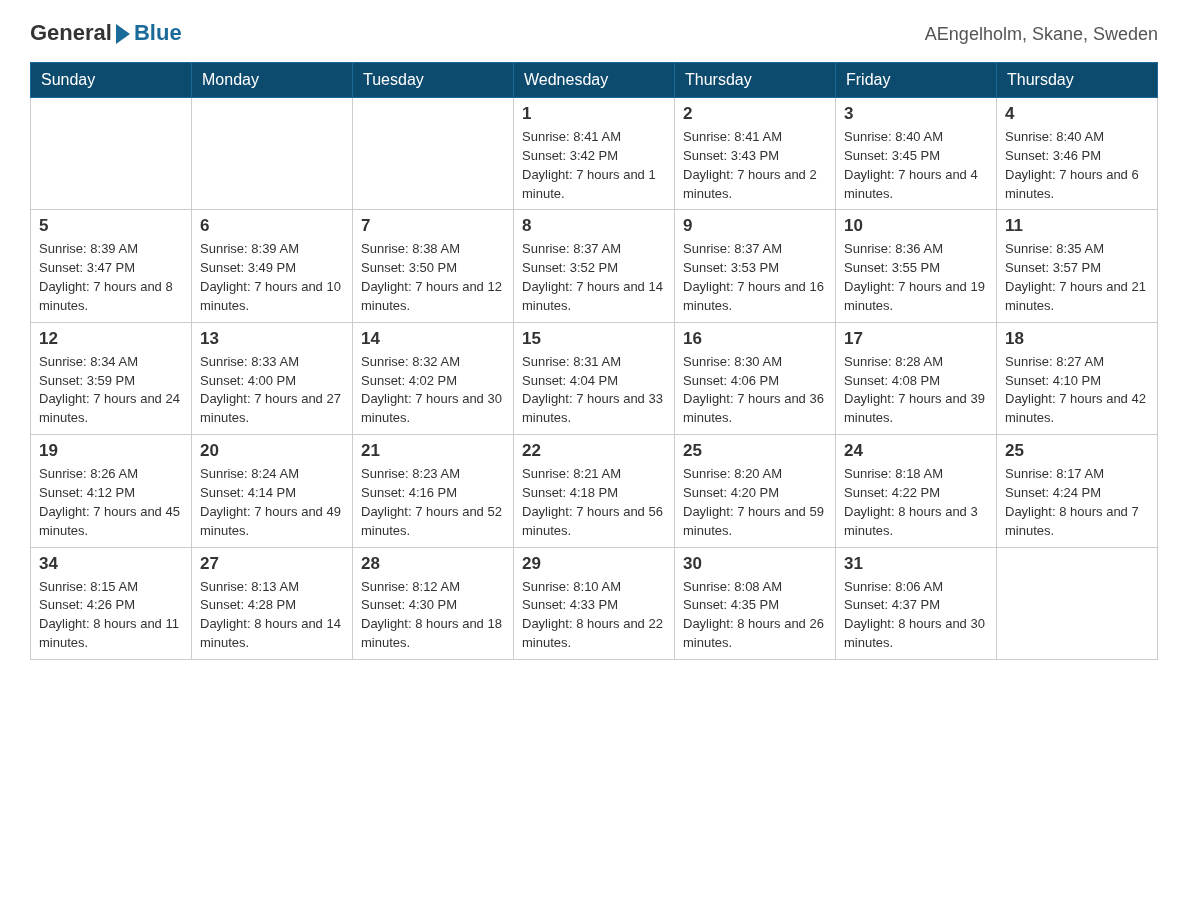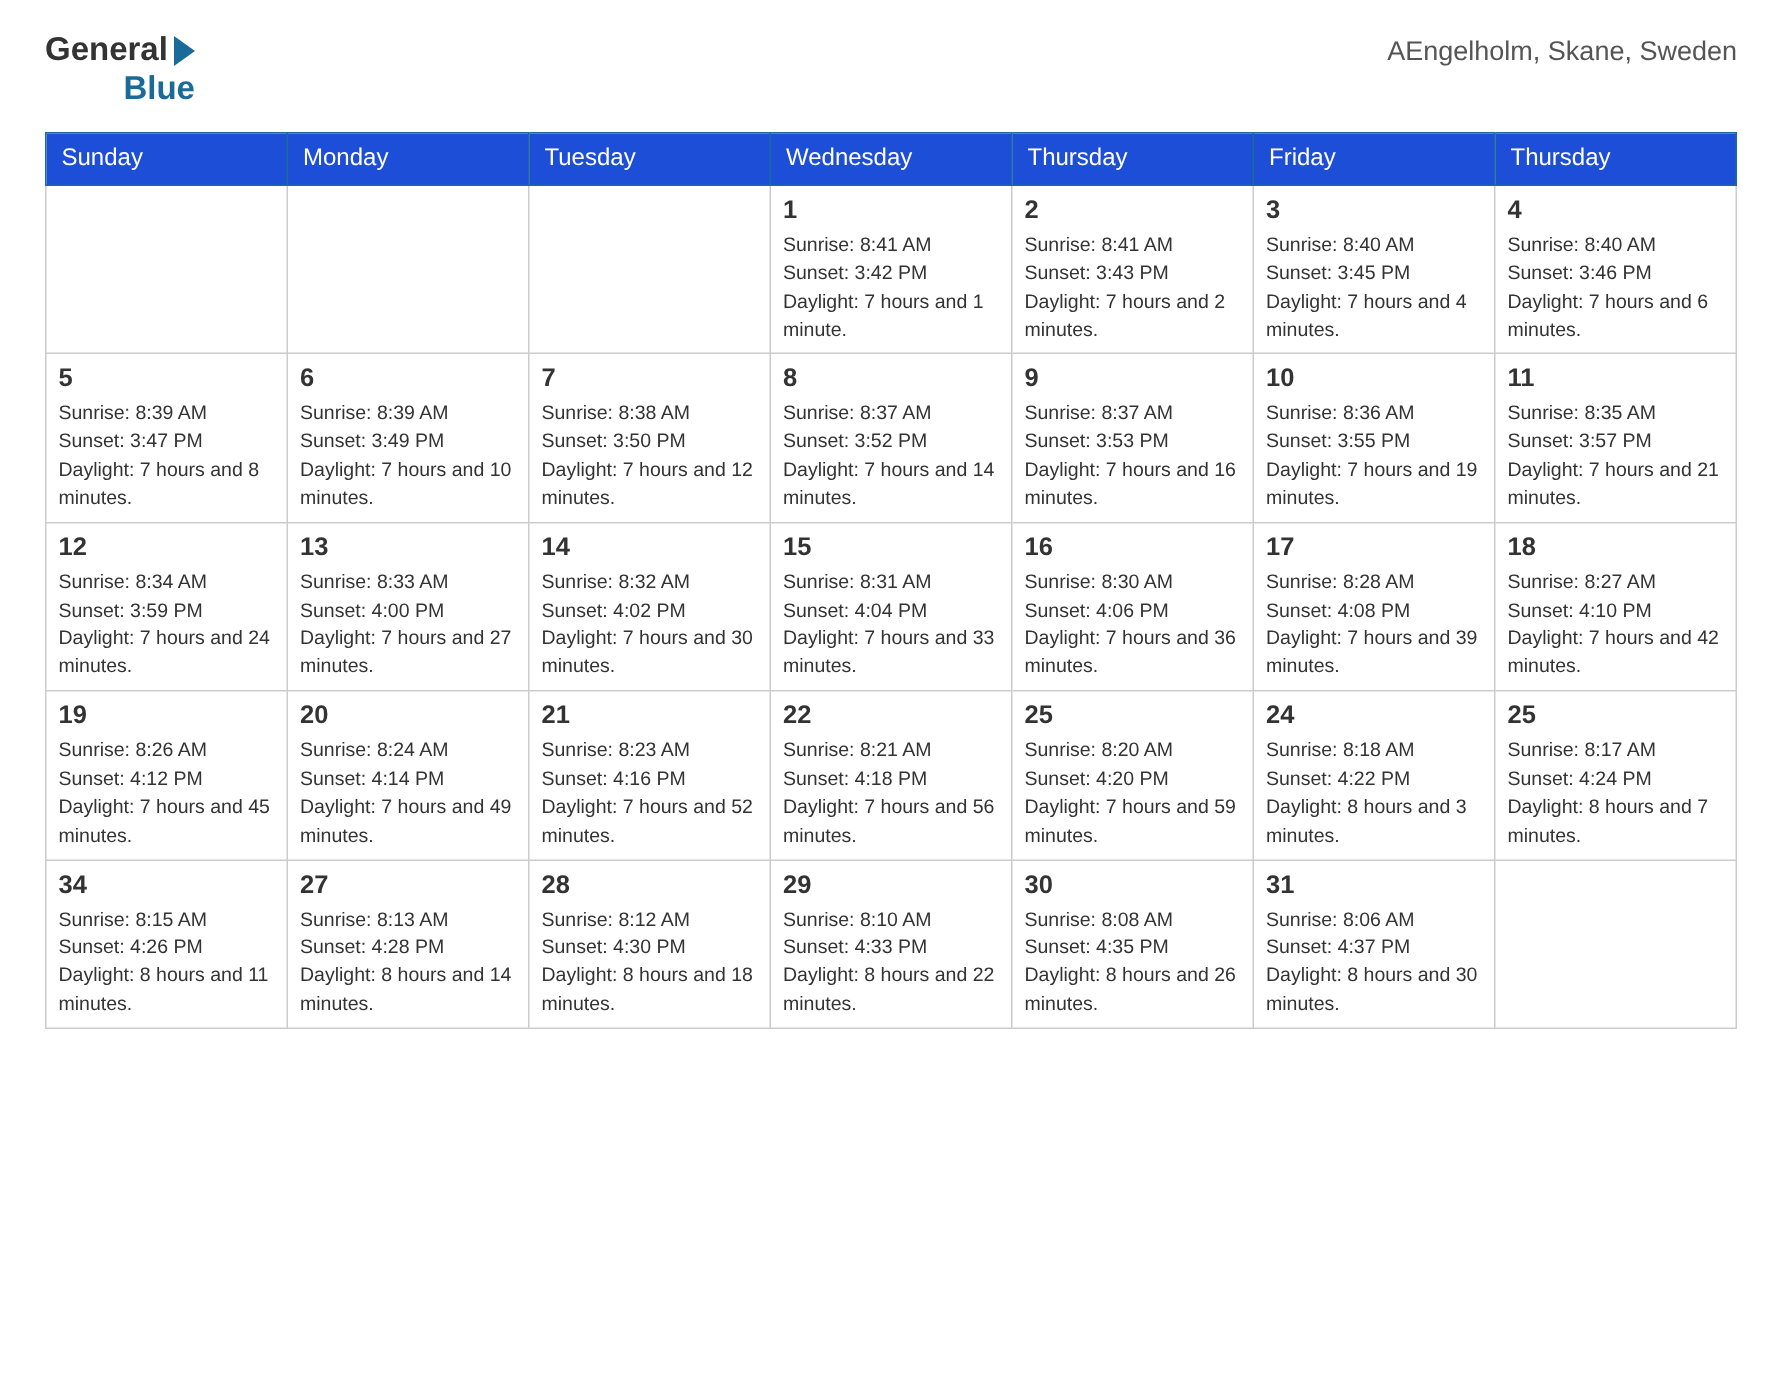--- a/index.html
+++ b/index.html
@@ -33,21 +33,20 @@
     }
     .logo-blue {
       font-size: 22px;
       font-weight: bold;
       color: #1a6b9a;
       margin-left: 4px;
       text-align: right;
     }
     .logo-wrapper {
       display: flex;
-      flex-direction: column;
     }
     .logo-top {
       display: flex;
       align-items: center;
     }
     .title-block {
       text-align: right;
     }
     .title-block h1 {
       font-size: 52px;
@@ -60,21 +59,21 @@
       font-weight: normal;
       color: #555;
       margin-top: 4px;
     }
     .calendar {
       width: 100%;
       border-collapse: collapse;
       border: 1px solid #ccc;
     }
     .calendar th {
-      background-color: #1d4ed8;
+      background-color: #0c4a6e;
       color: #fff;
       font-size: 16px;
       font-weight: normal;
       padding: 8px 10px;
       text-align: left;
       border: 1px solid #1a6b9a;
     }
     .calendar td {
       border: 1px solid #ccc;
       vertical-align: top;

